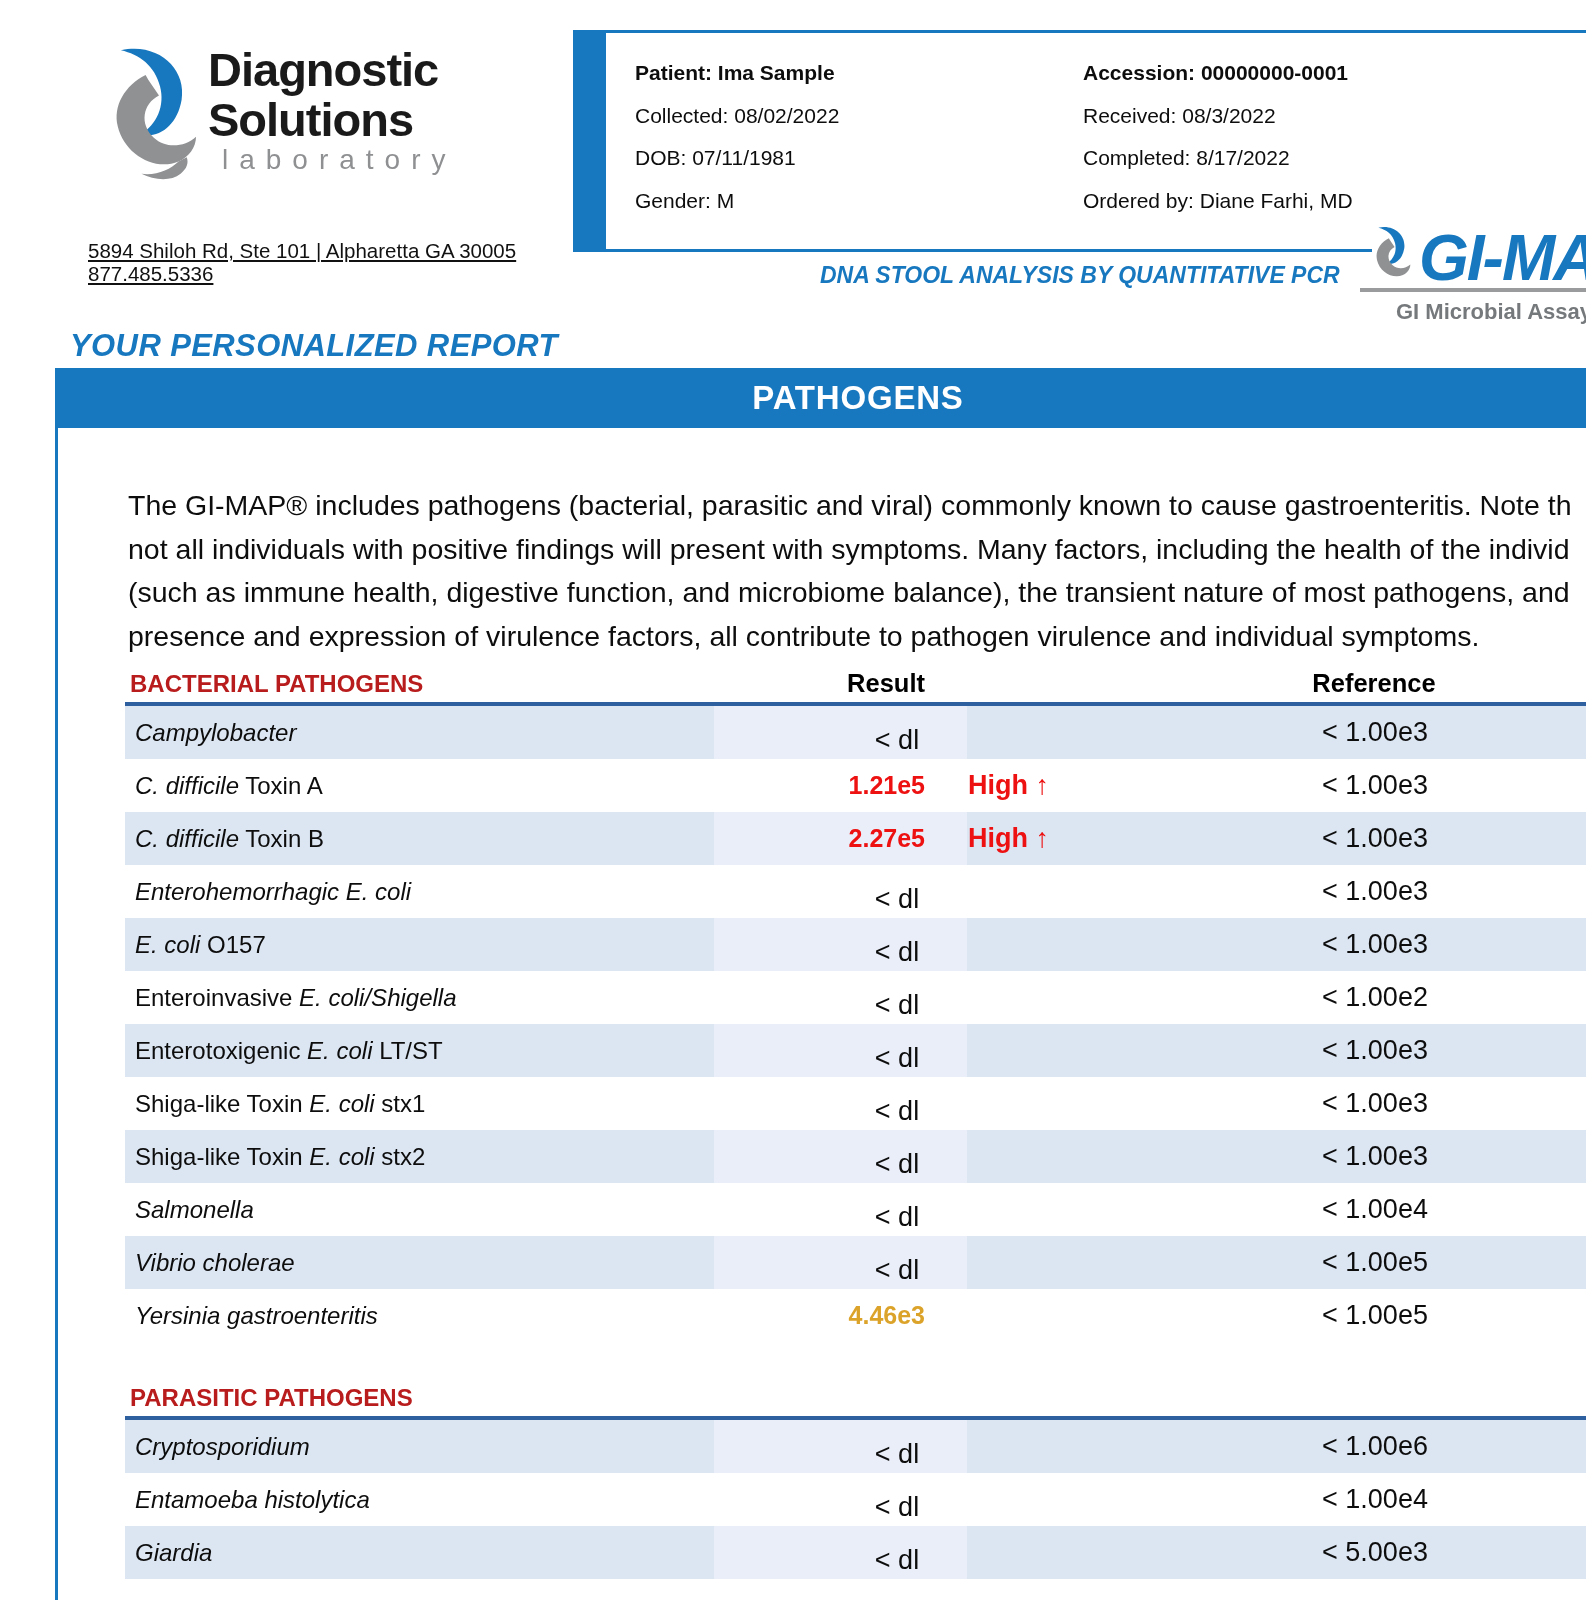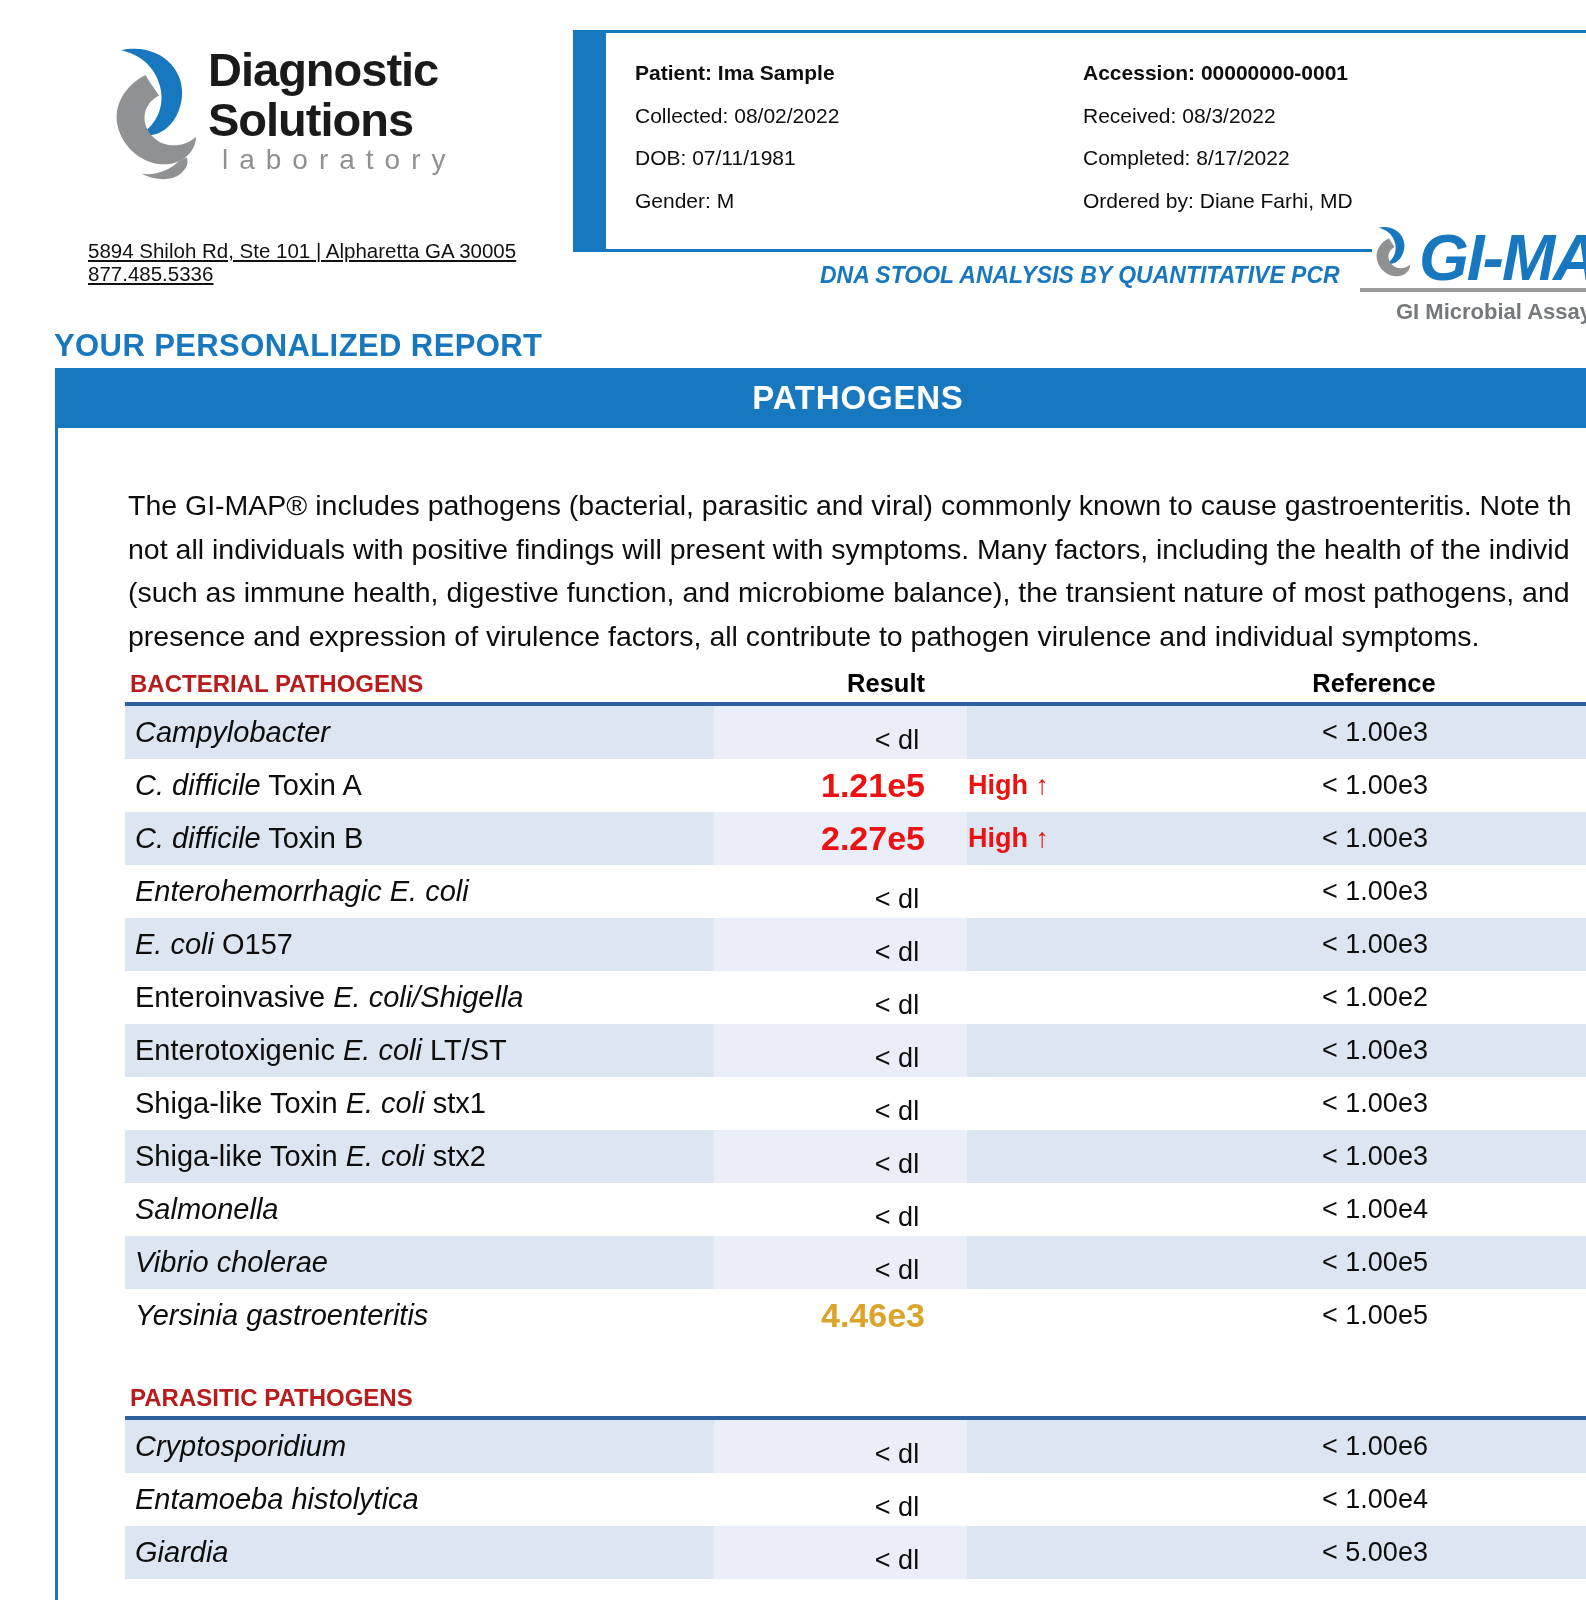--- a/index.html
+++ b/index.html
@@ -33,21 +33,21 @@
   .gimap-patch{left:1372px;top:243px;width:331px;height:14px;background:#fff;z-index:2;}
   .gimap-icon{left:1374px;top:221px;z-index:3;}
   .gimap-word{left:1419px;top:221px;z-index:3;font-size:64px;font-style:italic;font-weight:800;
               letter-spacing:-2px;color:#1878bf;white-space:nowrap;}
   .gimap-rule{left:1360px;top:288px;width:343px;height:4px;background:#9a9b9d;z-index:3;}
   .gimap-sub{left:1396px;top:299px;font-size:22px;font-weight:600;color:#76797c;white-space:nowrap;z-index:3;}
 
   .tagline{left:820px;top:262px;font-size:23px;font-weight:bold;font-style:italic;color:#1878bf;white-space:nowrap;}
 
   
-  .personalized{left:54px;top:328px;font-size:31px;font-weight:bold;color:#1878bf;letter-spacing:.4px;white-space:nowrap;}
+  .personalized{left:70px;top:328px;font-size:31px;font-weight:bold;color:#1878bf;letter-spacing:.4px;white-space:nowrap;font-style:italic;}
   .banner{left:55px;top:368px;width:1606px;height:60px;background:#1878bf;}
   .banner span{display:block;text-align:center;line-height:60px;font-size:33px;font-weight:bold;color:#fff;letter-spacing:.8px;}
   .left-rule{left:55px;top:428px;width:3px;height:1172px;background:#1878bf;}
 
   
   .intro{left:128px;top:484px;font-size:28.5px;line-height:43.5px;}
   .intro div{white-space:nowrap;}
 
   
   .tables{left:125px;top:668px;width:1578px;}
@@ -55,24 +55,24 @@
   .sec + .sec{margin-top:40px;}
   .sec-header{position:relative;height:34px;}
   .sec-title{position:absolute;left:5px;bottom:4px;font-size:24px;font-weight:bold;color:#b91c1c;white-space:nowrap;}
   .col-label{position:absolute;bottom:4px;width:300px;text-align:center;font-size:25.5px;font-weight:bold;color:#000;}
   .col-result{left:611px;} .col-reference{left:1099px;}
   .sec-rule{height:4px;background:#2e5f9f;}
   .row{position:relative;height:53px;background:#fff;}
   .row.shaded{background:#dce6f3;}
   .band{position:absolute;left:589px;top:0;width:253px;height:53px;background:#e9eef9;}
   .cell{position:absolute;line-height:53px;white-space:nowrap;z-index:1;}
-  .cell-name{left:10px;font-size:29px;}
+  .cell-name{left:10px;font-size:24px;}
   .cell-name .it{font-style:italic;}
   .cell-res-center{left:622px;width:300px;text-align:center;font-size:27px;margin-top:8px;}
-  .cell-res-val{left:590px;width:210px;text-align:right;font-size:34px;font-weight:bold;}
+  .cell-res-val{left:590px;width:210px;text-align:right;font-size:25px;font-weight:bold;}
   .res-high{color:#ed1111;} .res-warn{color:#dca32a;}
   .cell-flag{left:843px;font-size:27px;font-weight:bold;color:#ed1111;}
   .cell-ref{left:1100px;width:300px;text-align:center;font-size:27px;}
 </style>
 </head>
 <body>
 
 <svg class="abs" style="left:110px;top:42px;" width="100" height="140" viewBox="0 0 96 136">
   <path fill="#1878bf" d="M10,8 C46,0 74,26 69,56 C65,80 48,94 29,90 C45,80 53,62 48,43 C43,23 28,12 10,8 Z"></path>
   <path fill="#8f9193" d="M34,32 C14,42 2,62 7,82 C13,108 42,126 66,116 C76,112 83,102 83,92 C72,102 54,104 42,93 C28,80 31,60 47,52 C42,44 37,38 34,32 Z"></path>

